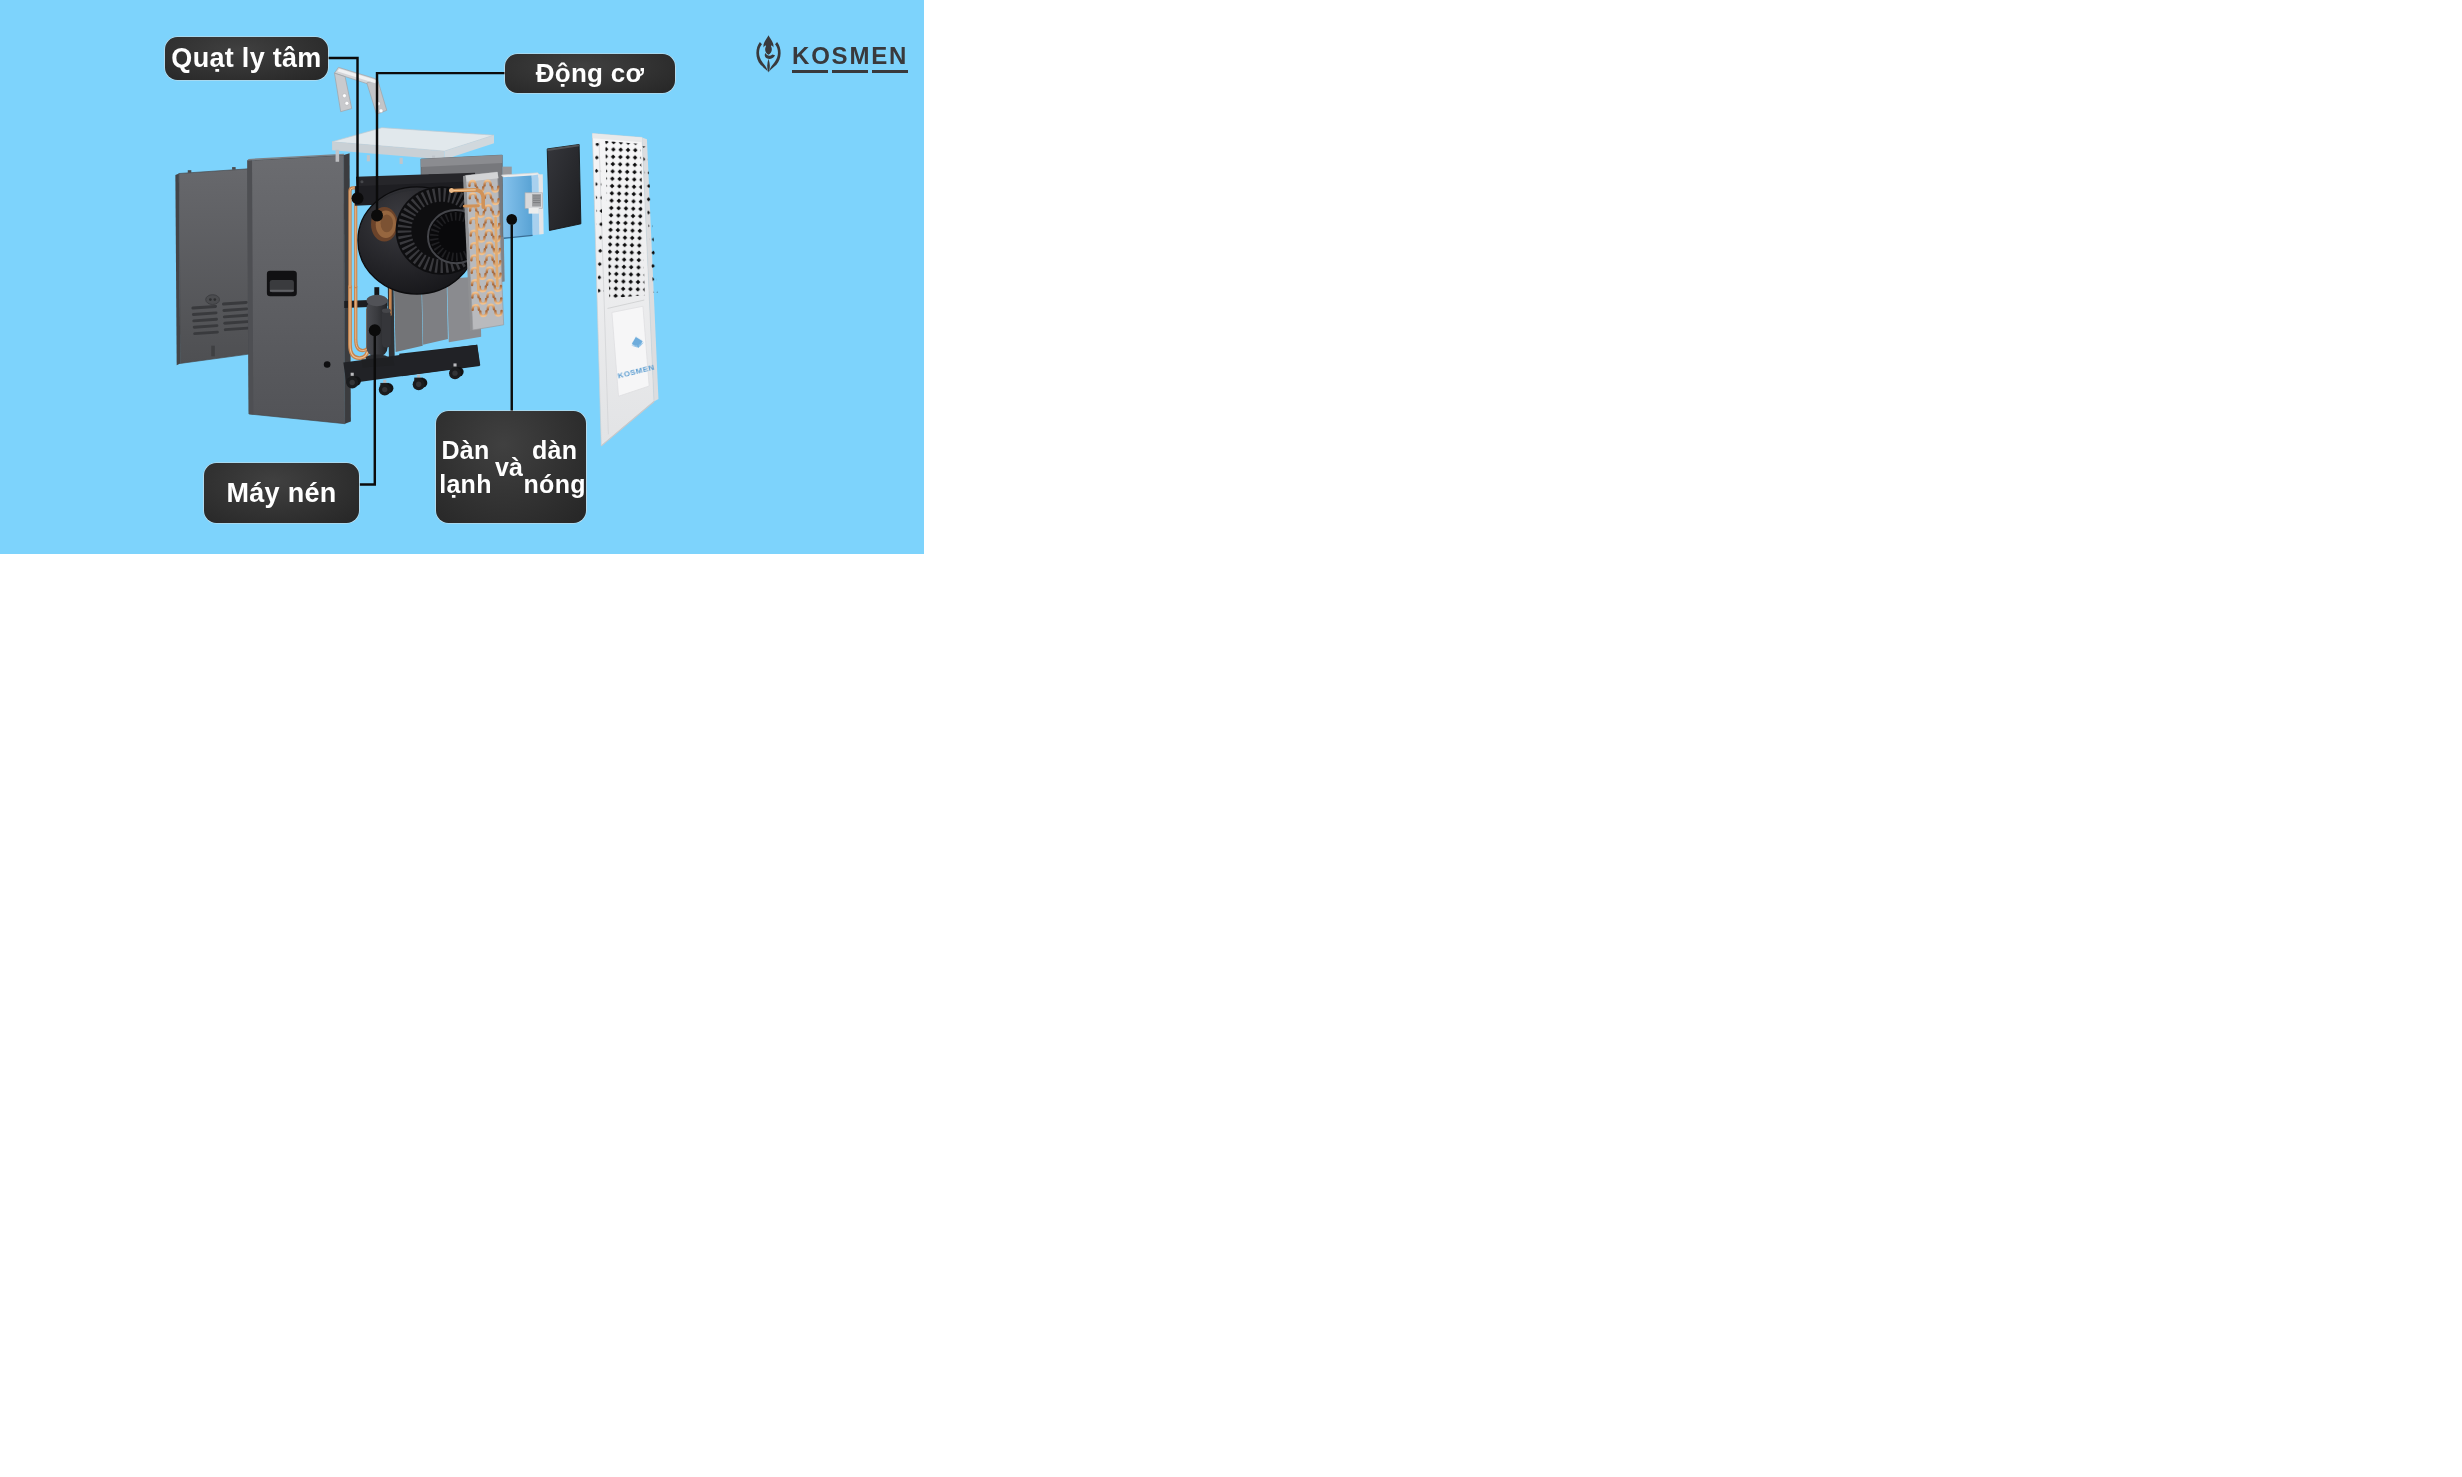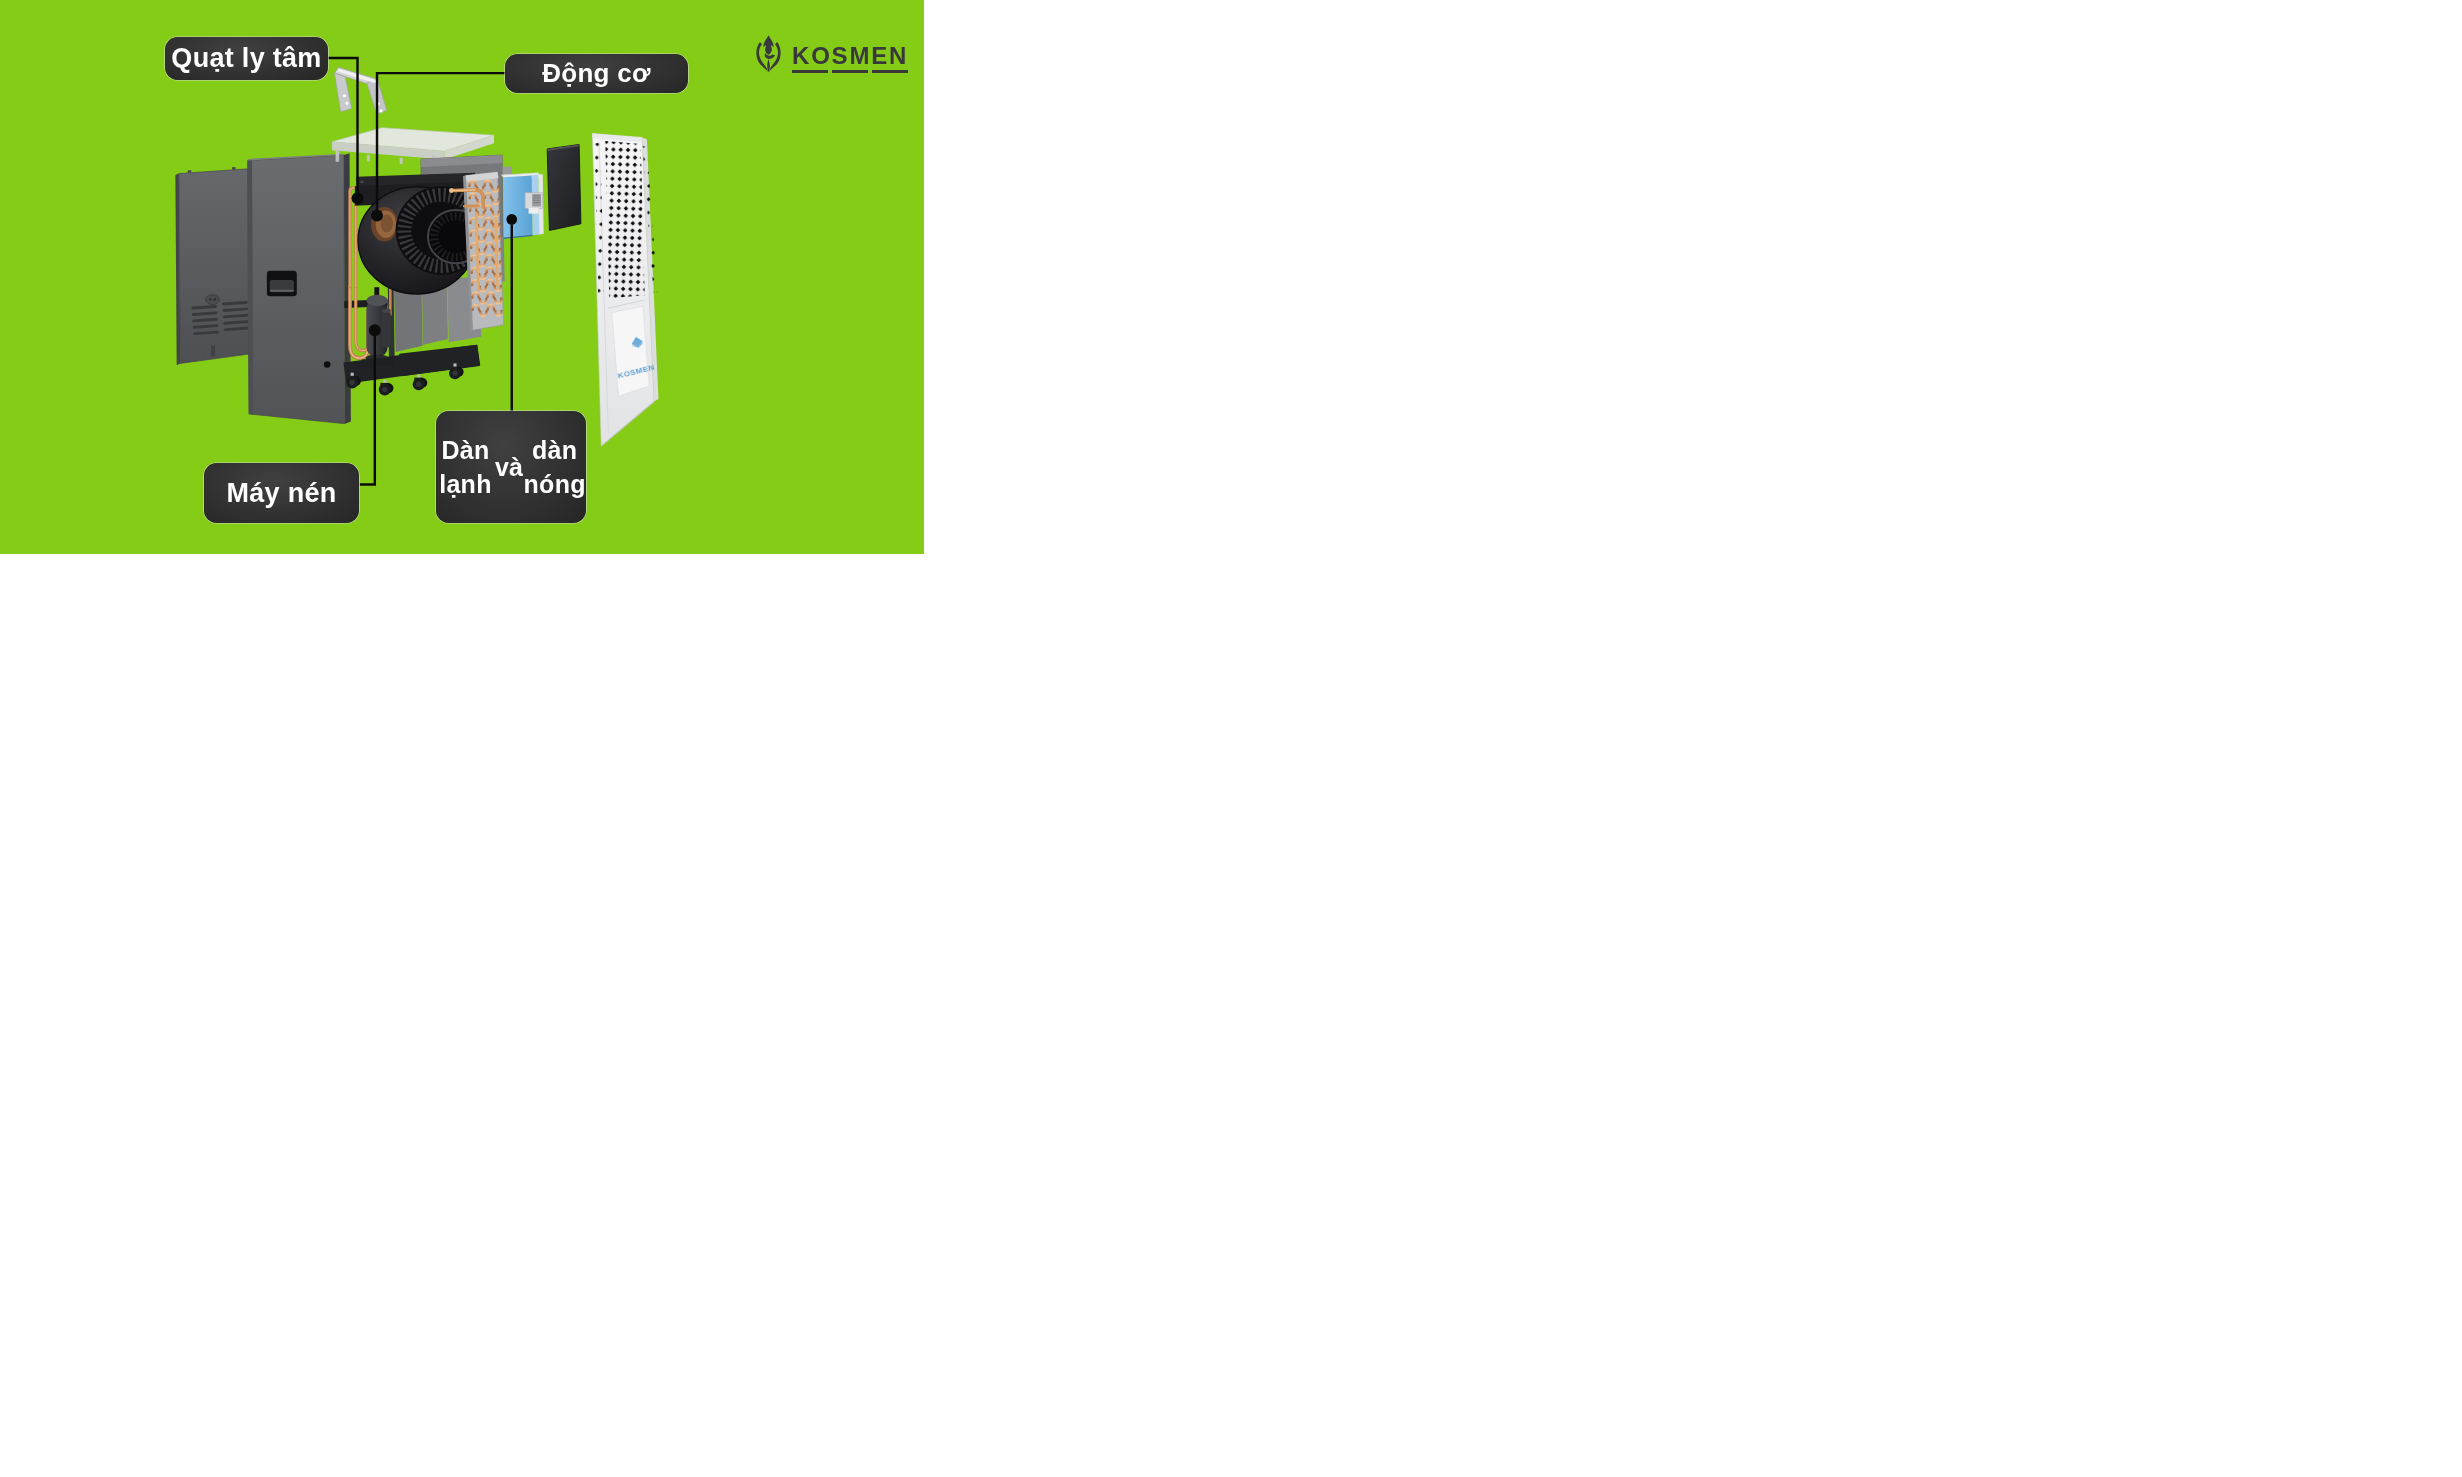--- a/index.html
+++ b/index.html
@@ -1,29 +1,29 @@
 <!DOCTYPE html>
 <html style="font-size:9.5px"><head>
 <meta charset="utf-8">
 <style>
   html,body{margin:0;padding:0;background:#ffffff;}
   .stage{
-    position:relative;width:924px;height:554px;background:#84cc16;overflow:hidden;
+    position:relative;width:924px;height:554px;background:#7dd3fc;overflow:hidden;
     font-family:"Liberation Sans","DejaVu Sans",sans-serif;
   }
   svg.scene{position:absolute;left:0;top:0;width:100%;height:100%;}
   .callout{
     position:absolute;display:flex;align-items:center;justify-content:center;
     text-align:center;color:#fff;font-weight:bold;
     background:radial-gradient(130% 175% at 45% 30%, #404040 0%, #272727 55%, #0b0b0b 100%);
     border-radius:12.4px;box-shadow:0 0 0 0.6px rgba(226,226,226,.85);
     letter-spacing:0.3px;z-index:5;
   }
   #label-fan{left:165px;top:37px;width:163px;height:43px;font-size:27px;}
-  #label-motor{left:505px;top:54px;width:183px;height:39px;font-size:26px;}
+  #label-motor{left:505px;top:54px;width:170px;height:39px;font-size:26px;}
   #label-compressor{left:204px;top:463px;width:155px;height:60px;font-size:27px;}
   #label-coils{left:436px;top:411px;width:150px;height:112px;font-size:25px;line-height:34px;flex-direction:row;}
   .logo{position:absolute;left:753px;top:32.5px;display:flex;align-items:center;gap:8px;z-index:5;}
   .logo svg{display:block;}
   .logo-text-wrap{display:flex;flex-direction:column;margin-top:8.3px;}
   .logo-word{font-weight:bold;font-size:24px;letter-spacing:1.8px;color:#39393c;line-height:25px;white-space:nowrap;}
   .logo-bars{display:flex;gap:4.7px;margin-top:1.8px;width:116px;}
   .logo-bars i{display:block;height:3.5px;background:#39393c;flex:1;}
 </style>
 </head>

